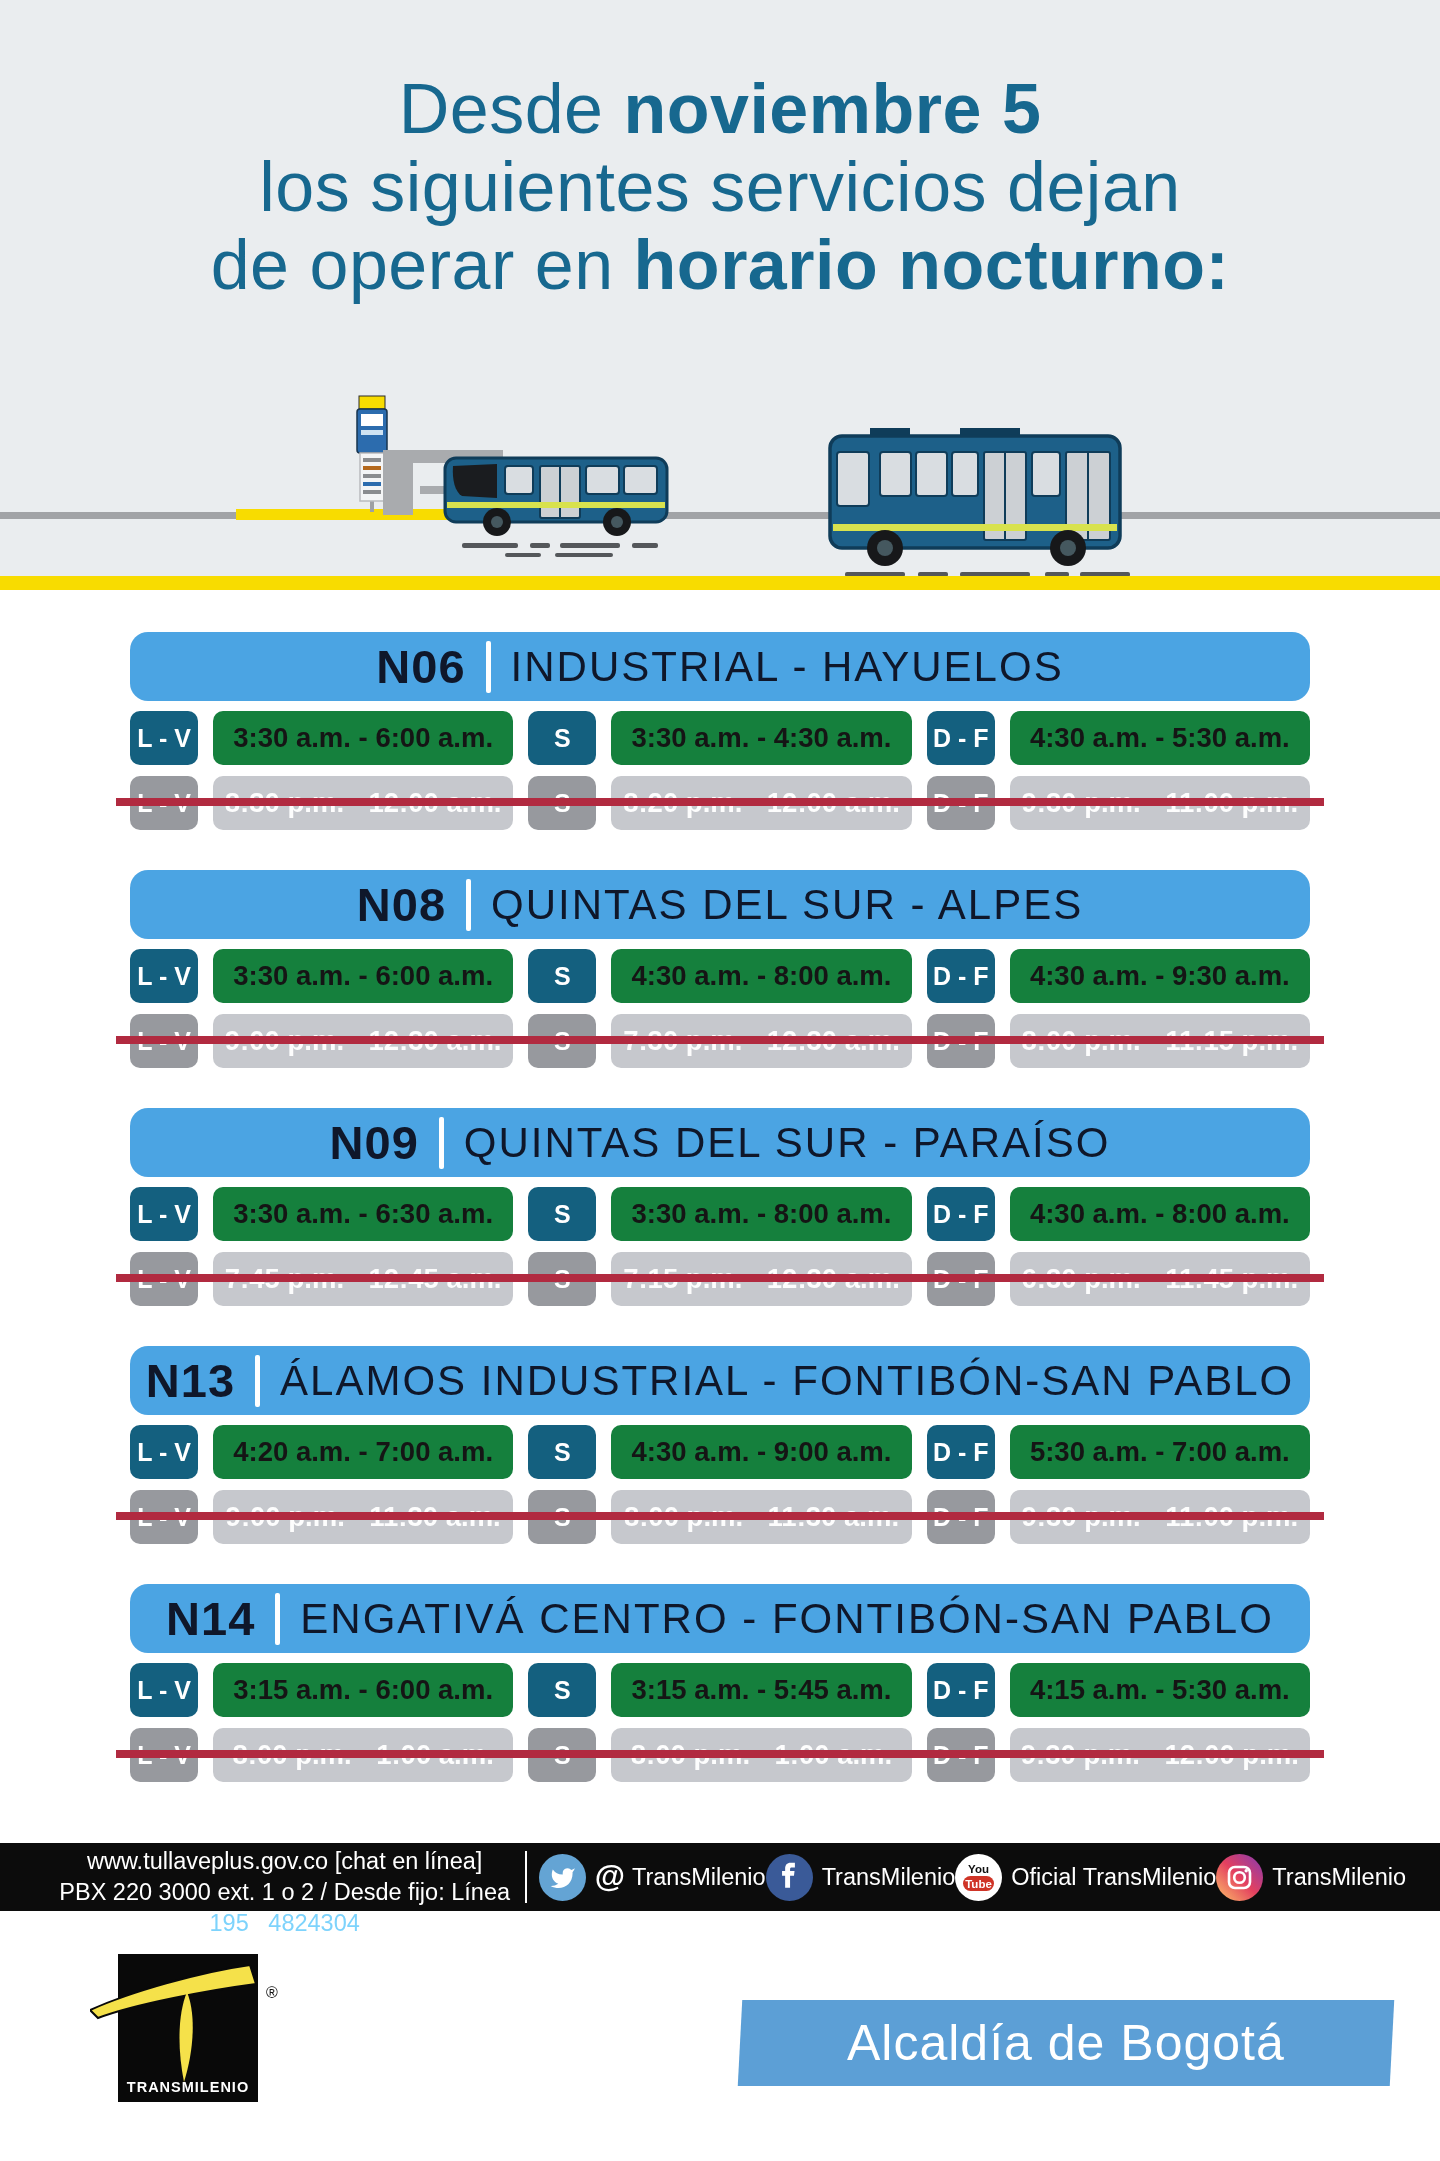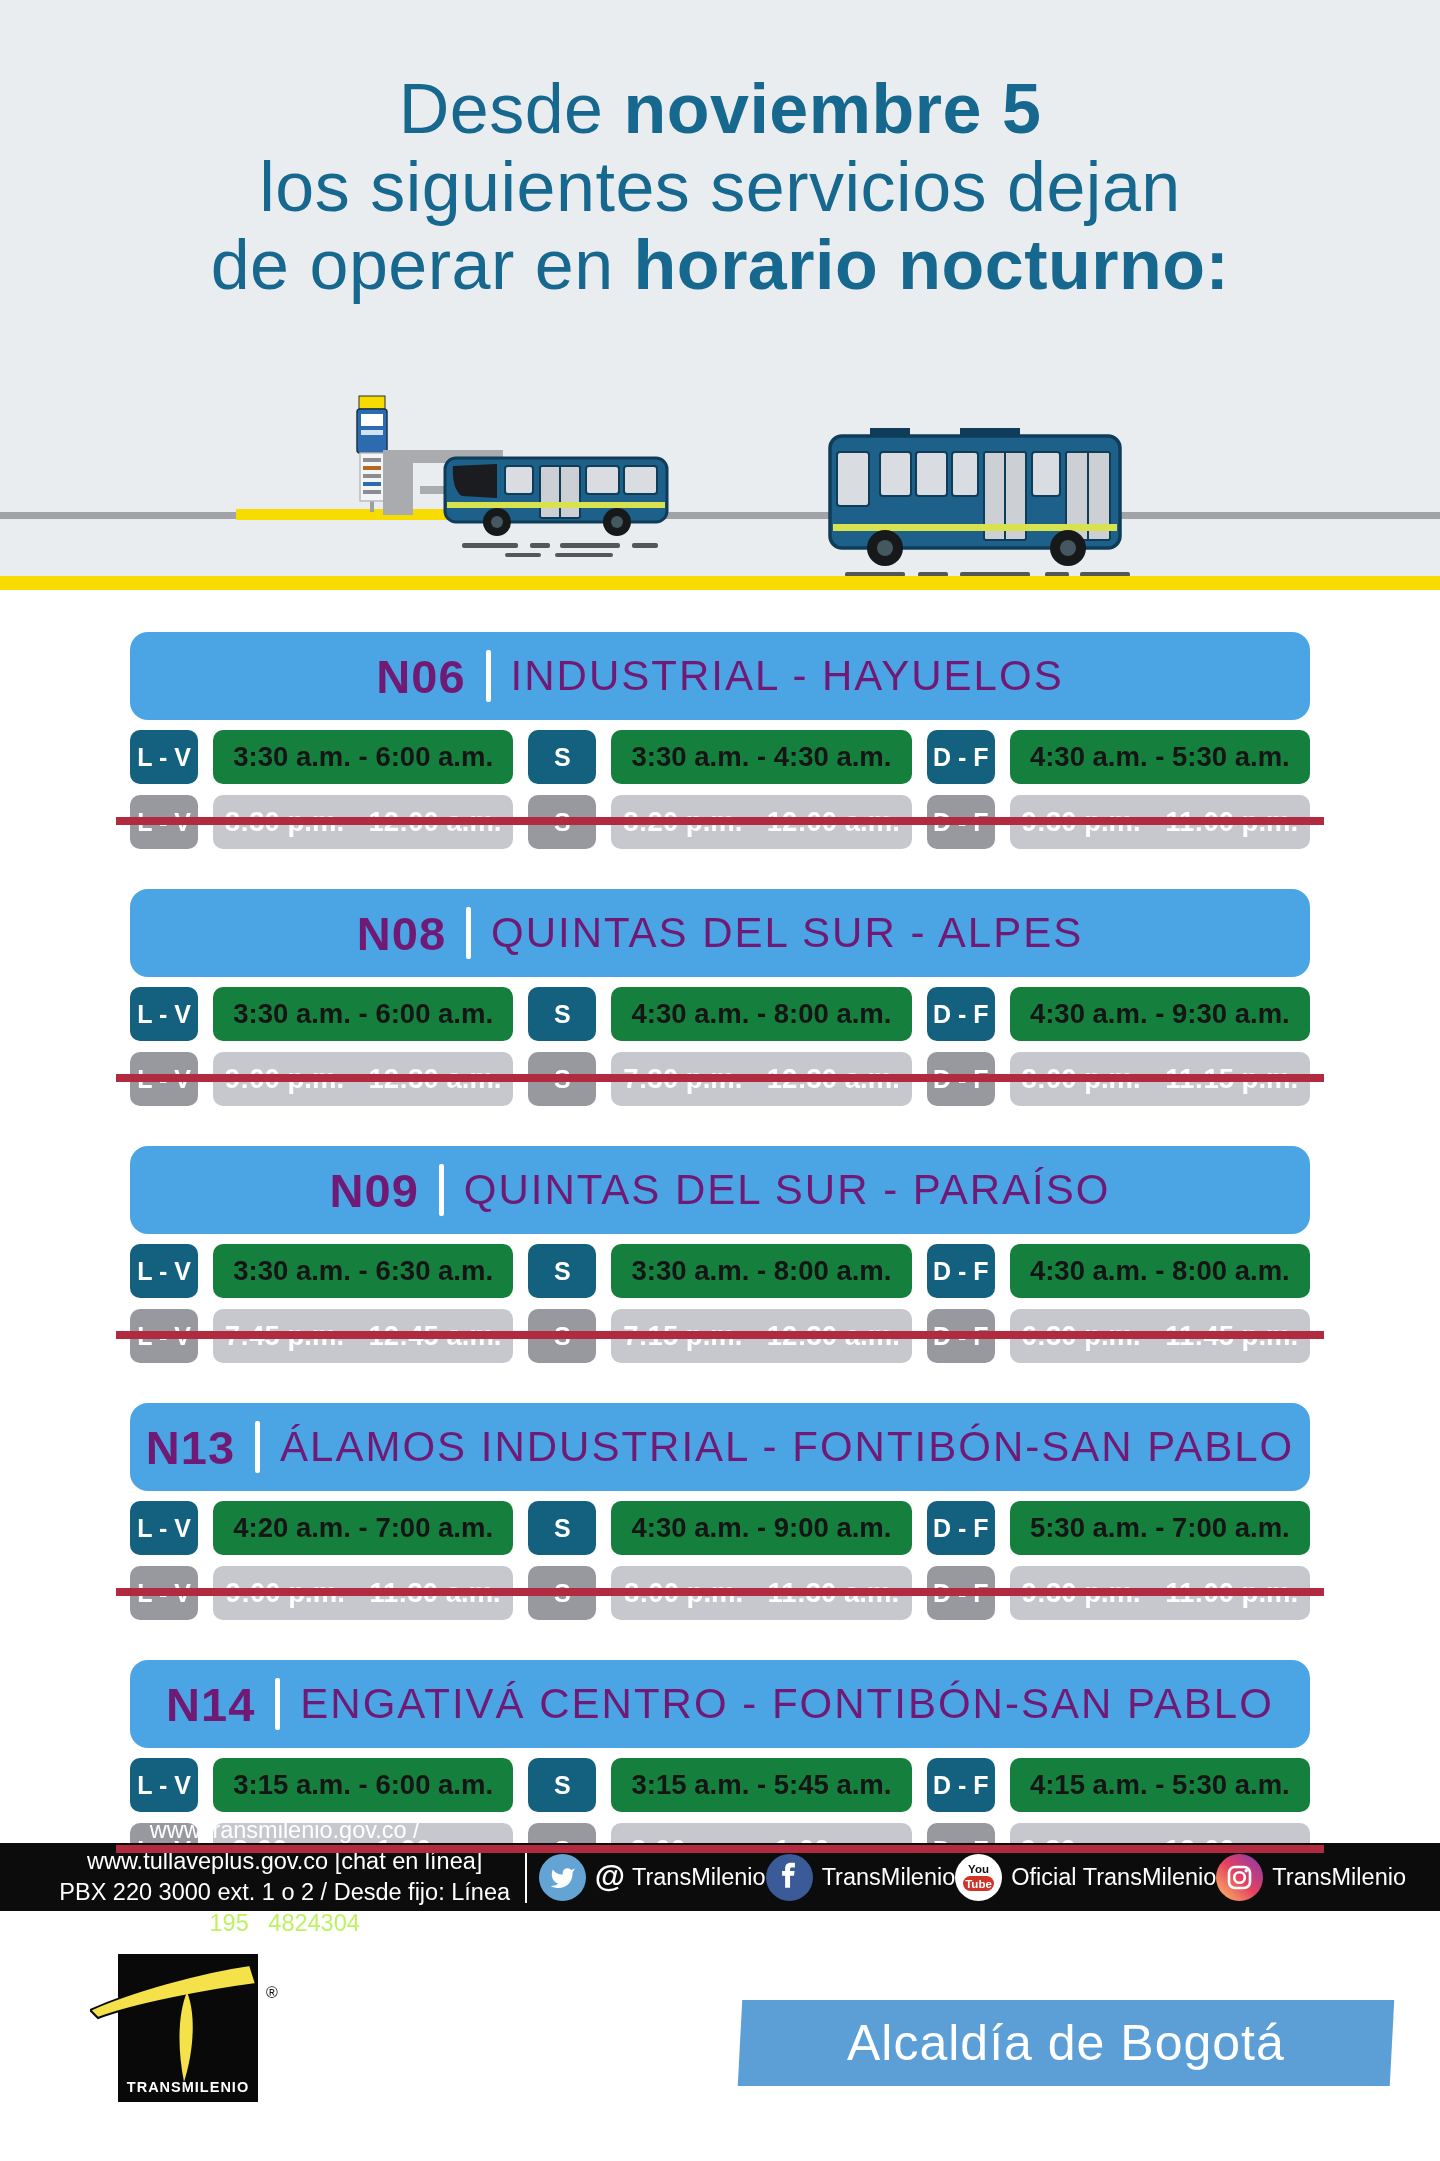--- a/index.html
+++ b/index.html
@@ -9,41 +9,41 @@
   
   .hero{position:absolute;top:0;left:0;width:1440px;height:590px;background:#eaedef;}
   .title{position:absolute;top:70px;left:0;width:100%;text-align:center;
          color:#17688f;font-size:70px;line-height:78px;font-weight:400;letter-spacing:.5px;}
   .title b{font-weight:800;}
   .illustration{position:absolute;top:0;left:0;}
 
   
   .routes{position:absolute;top:632px;left:130px;width:1180px;}
   .route{margin-bottom:40px;}
-  .route-bar{height:88px;background:#4ba4e3;border-radius:18px;display:flex;
-             align-items:center;justify-content:center;color:#701a75;}
+  .route-bar{height:69px;background:#4ba4e3;border-radius:18px;display:flex;
+             align-items:center;justify-content:center;color:#0f172a;}
   .route-code{font-size:47px;font-weight:800;letter-spacing:1px;}
   .route-pipe{width:5px;height:52px;background:#fff;margin:0 20px;border-radius:2px;}
   .route-name{font-size:42px;letter-spacing:2px;}
   .sched-row{display:flex;gap:15px;height:54px;margin-top:10px;}
   .day-badge{width:68px;min-width:68px;background:#14607f;color:#fff;border-radius:10px;
              display:flex;align-items:center;justify-content:center;font-weight:800;font-size:25px;}
   .time-pill{flex:1;background:#15803d;border-radius:10px;display:flex;align-items:center;
              justify-content:center;font-weight:800;font-size:27.5px;color:#151515;white-space:nowrap;}
   .cancelled-row{position:relative;margin-top:11px;}
   .cancelled-row .day-badge{background:#97999e;}
   .cancelled-row .time-pill{background:#c6c8cd;color:#fdfdfd;}
   .strike{position:absolute;left:-14px;right:-14px;top:50%;height:8px;margin-top:-5px;
           background:#b12a40;z-index:3;}
 
   
   .contact-bar{position:absolute;top:1843px;left:0;width:1440px;height:68px;background:#0c0c0c;
                display:flex;align-items:center;color:#fff;}
   .contact-left{margin-left:50px;width:666px;text-align:center;font-size:23.5px;line-height:31px;}
-  .yellow{color:#bef264;}
+  .yellow{color:#7dd3fc;}
   .vdivider{width:2px;height:52px;background:#fff;margin:0 12px 0 6px;}
   .social{display:flex;align-items:center;flex:1;justify-content:space-between;padding-right:34px;}
   .social-item{display:flex;align-items:center;gap:9px;font-size:23.5px;white-space:nowrap;}
   .at{font-size:31px;font-weight:600;margin-right:-2px;}
 
   
   .logo{position:absolute;top:1952px;left:90px;}
   .banner{position:absolute;top:2000px;left:740px;width:652px;height:86px;background:#5c9fd6;
           transform:skewX(-3deg);display:flex;align-items:center;justify-content:center;}
   .banner span{transform:skewX(3deg);color:#fff;font-size:50px;letter-spacing:1px;}

